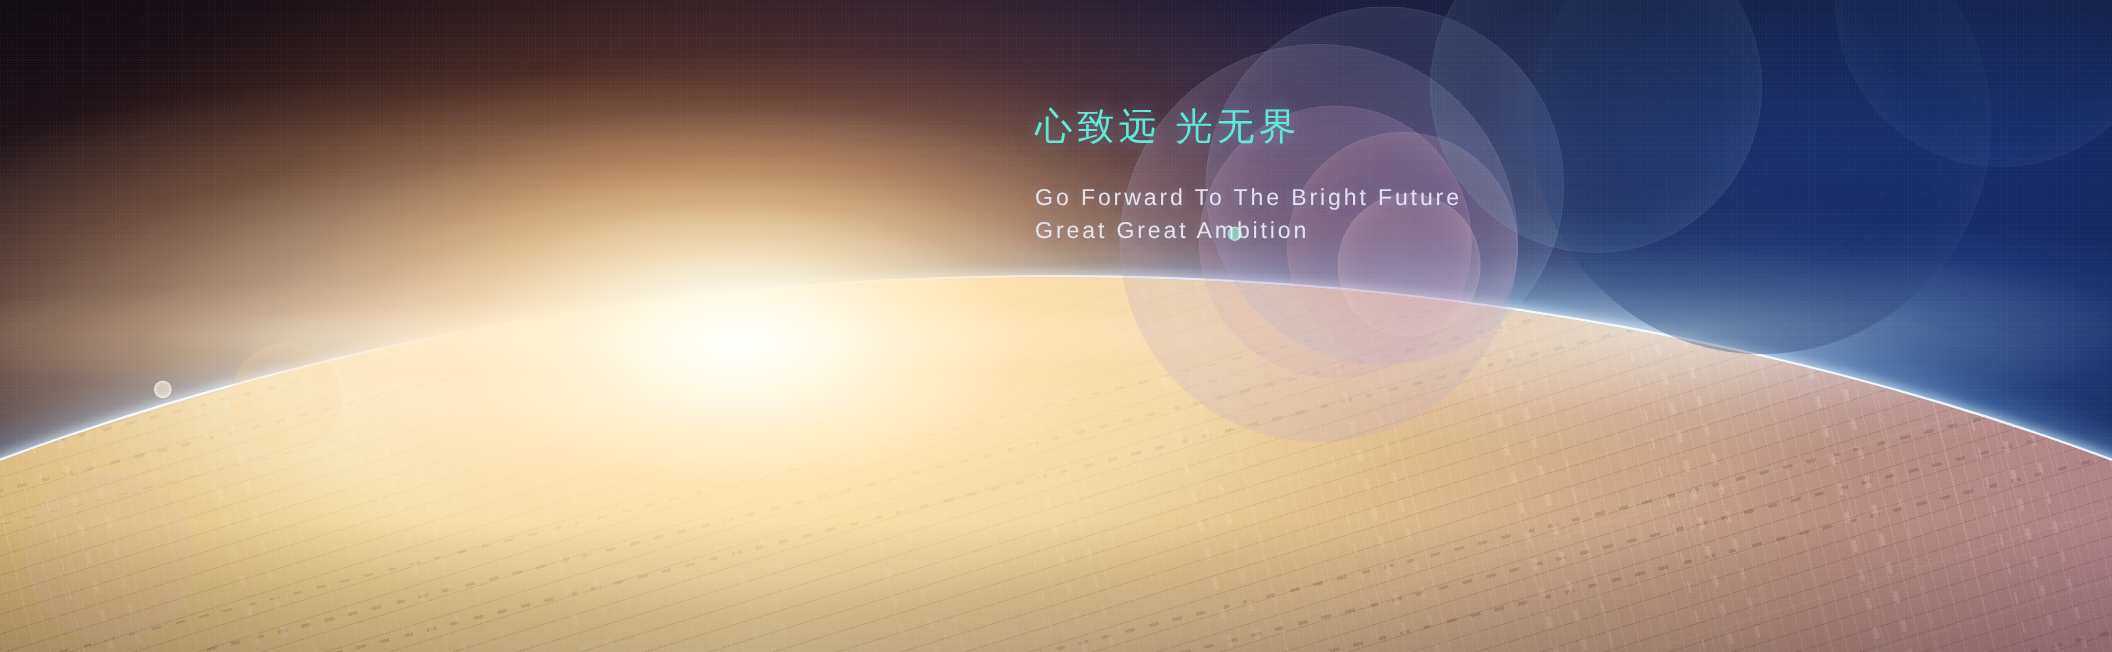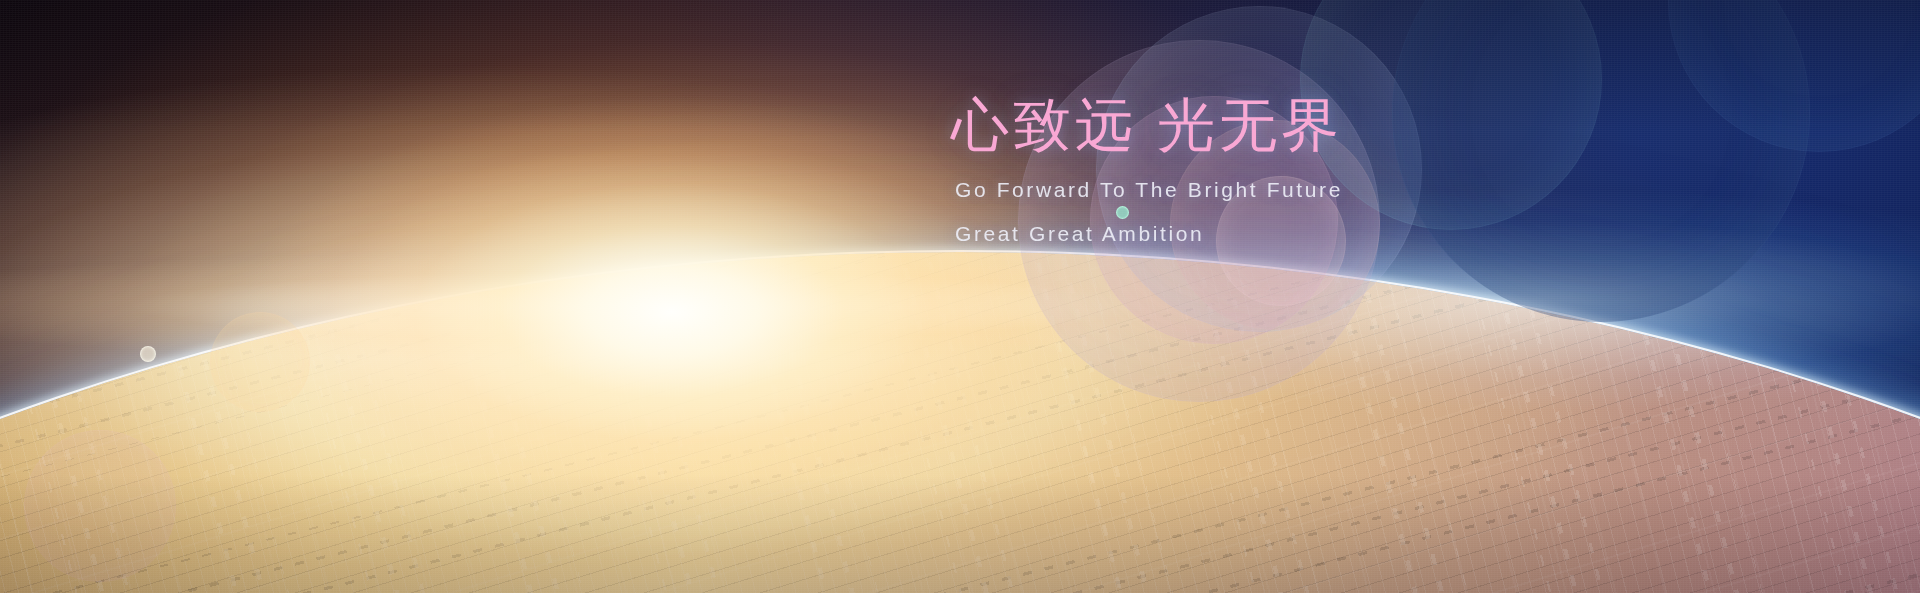--- a/index.html
+++ b/index.html
@@ -273,34 +273,34 @@
 
   
   #text-block {
     position: absolute;
     left: 941px;
     top: 84px;
     z-index: 40;
   }
 
   #headline {
-    margin: 10px;
-    font-size: 58px;
+    margin: 0;
+    font-size: 34px;
     line-height: 62px;
     font-weight: 300;
     letter-spacing: 4px;
-    color: #f9a8d4;
+    color: #5eead4;
     white-space: nowrap;
     text-shadow:
       0 0 14px rgba(160,190,255,0.35),
       0 0 40px rgba(110,150,230,0.18);
   }
 
   .subline {
-    margin: 14px;
+    margin: 0;
     font-size: 21px;
     line-height: 30px;
     font-weight: 300;
     letter-spacing: 2.6px;
     color: rgba(238,240,248,0.90);
     white-space: nowrap;
     text-shadow:
       0 0 10px rgba(140,170,240,0.30),
       0 0 26px rgba(90,130,210,0.16);
   }

